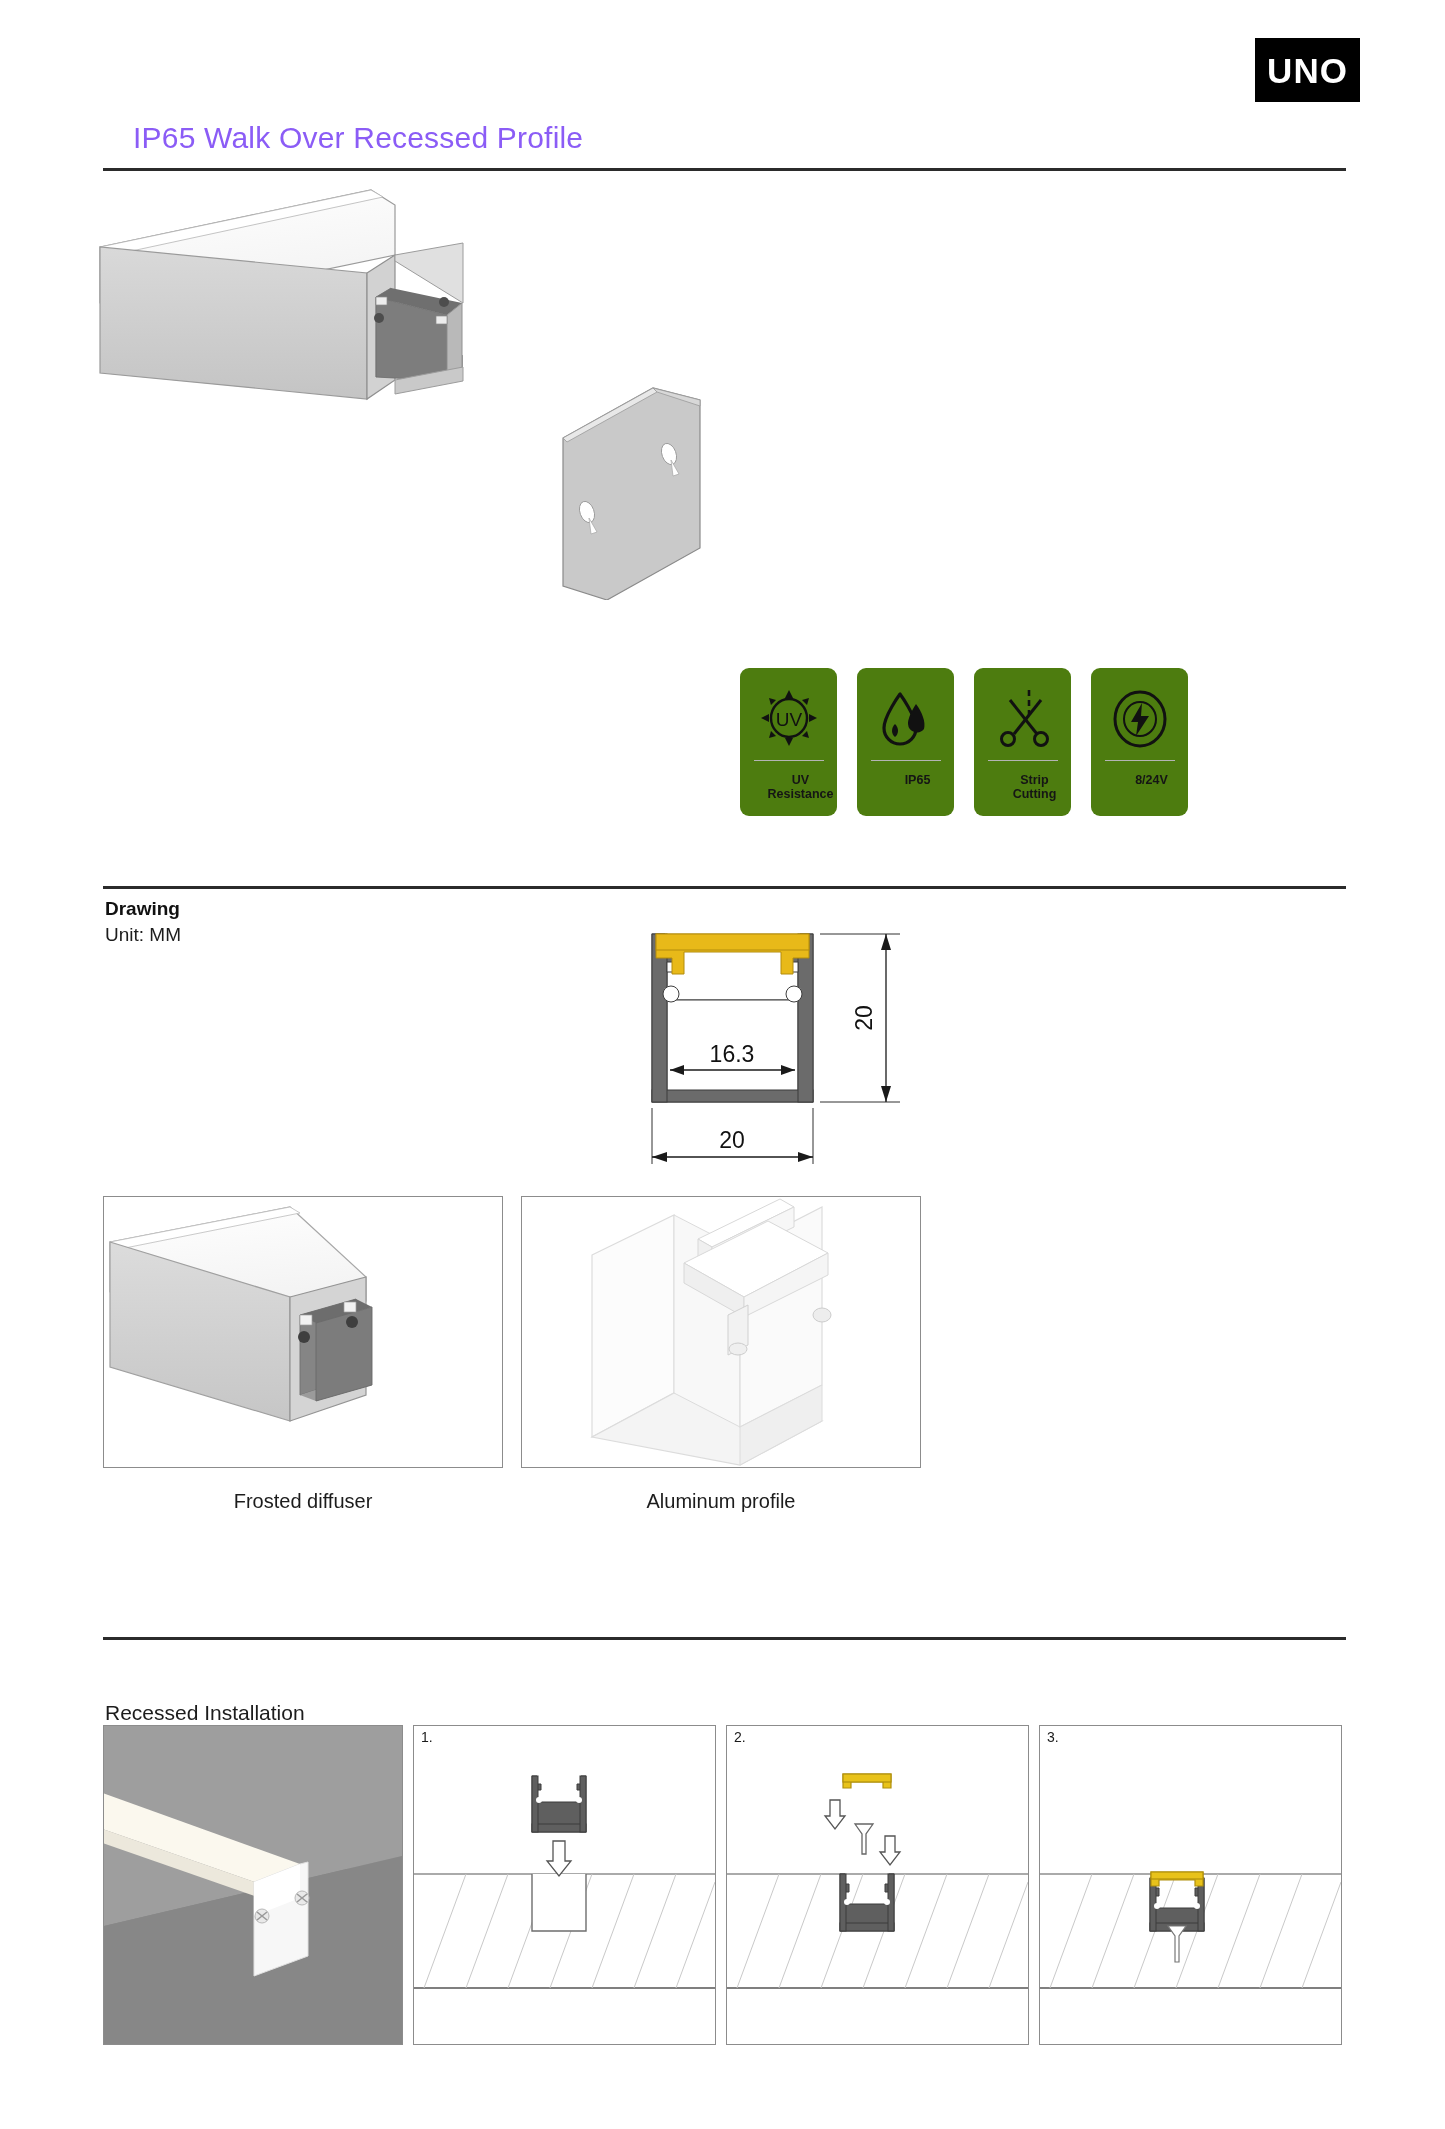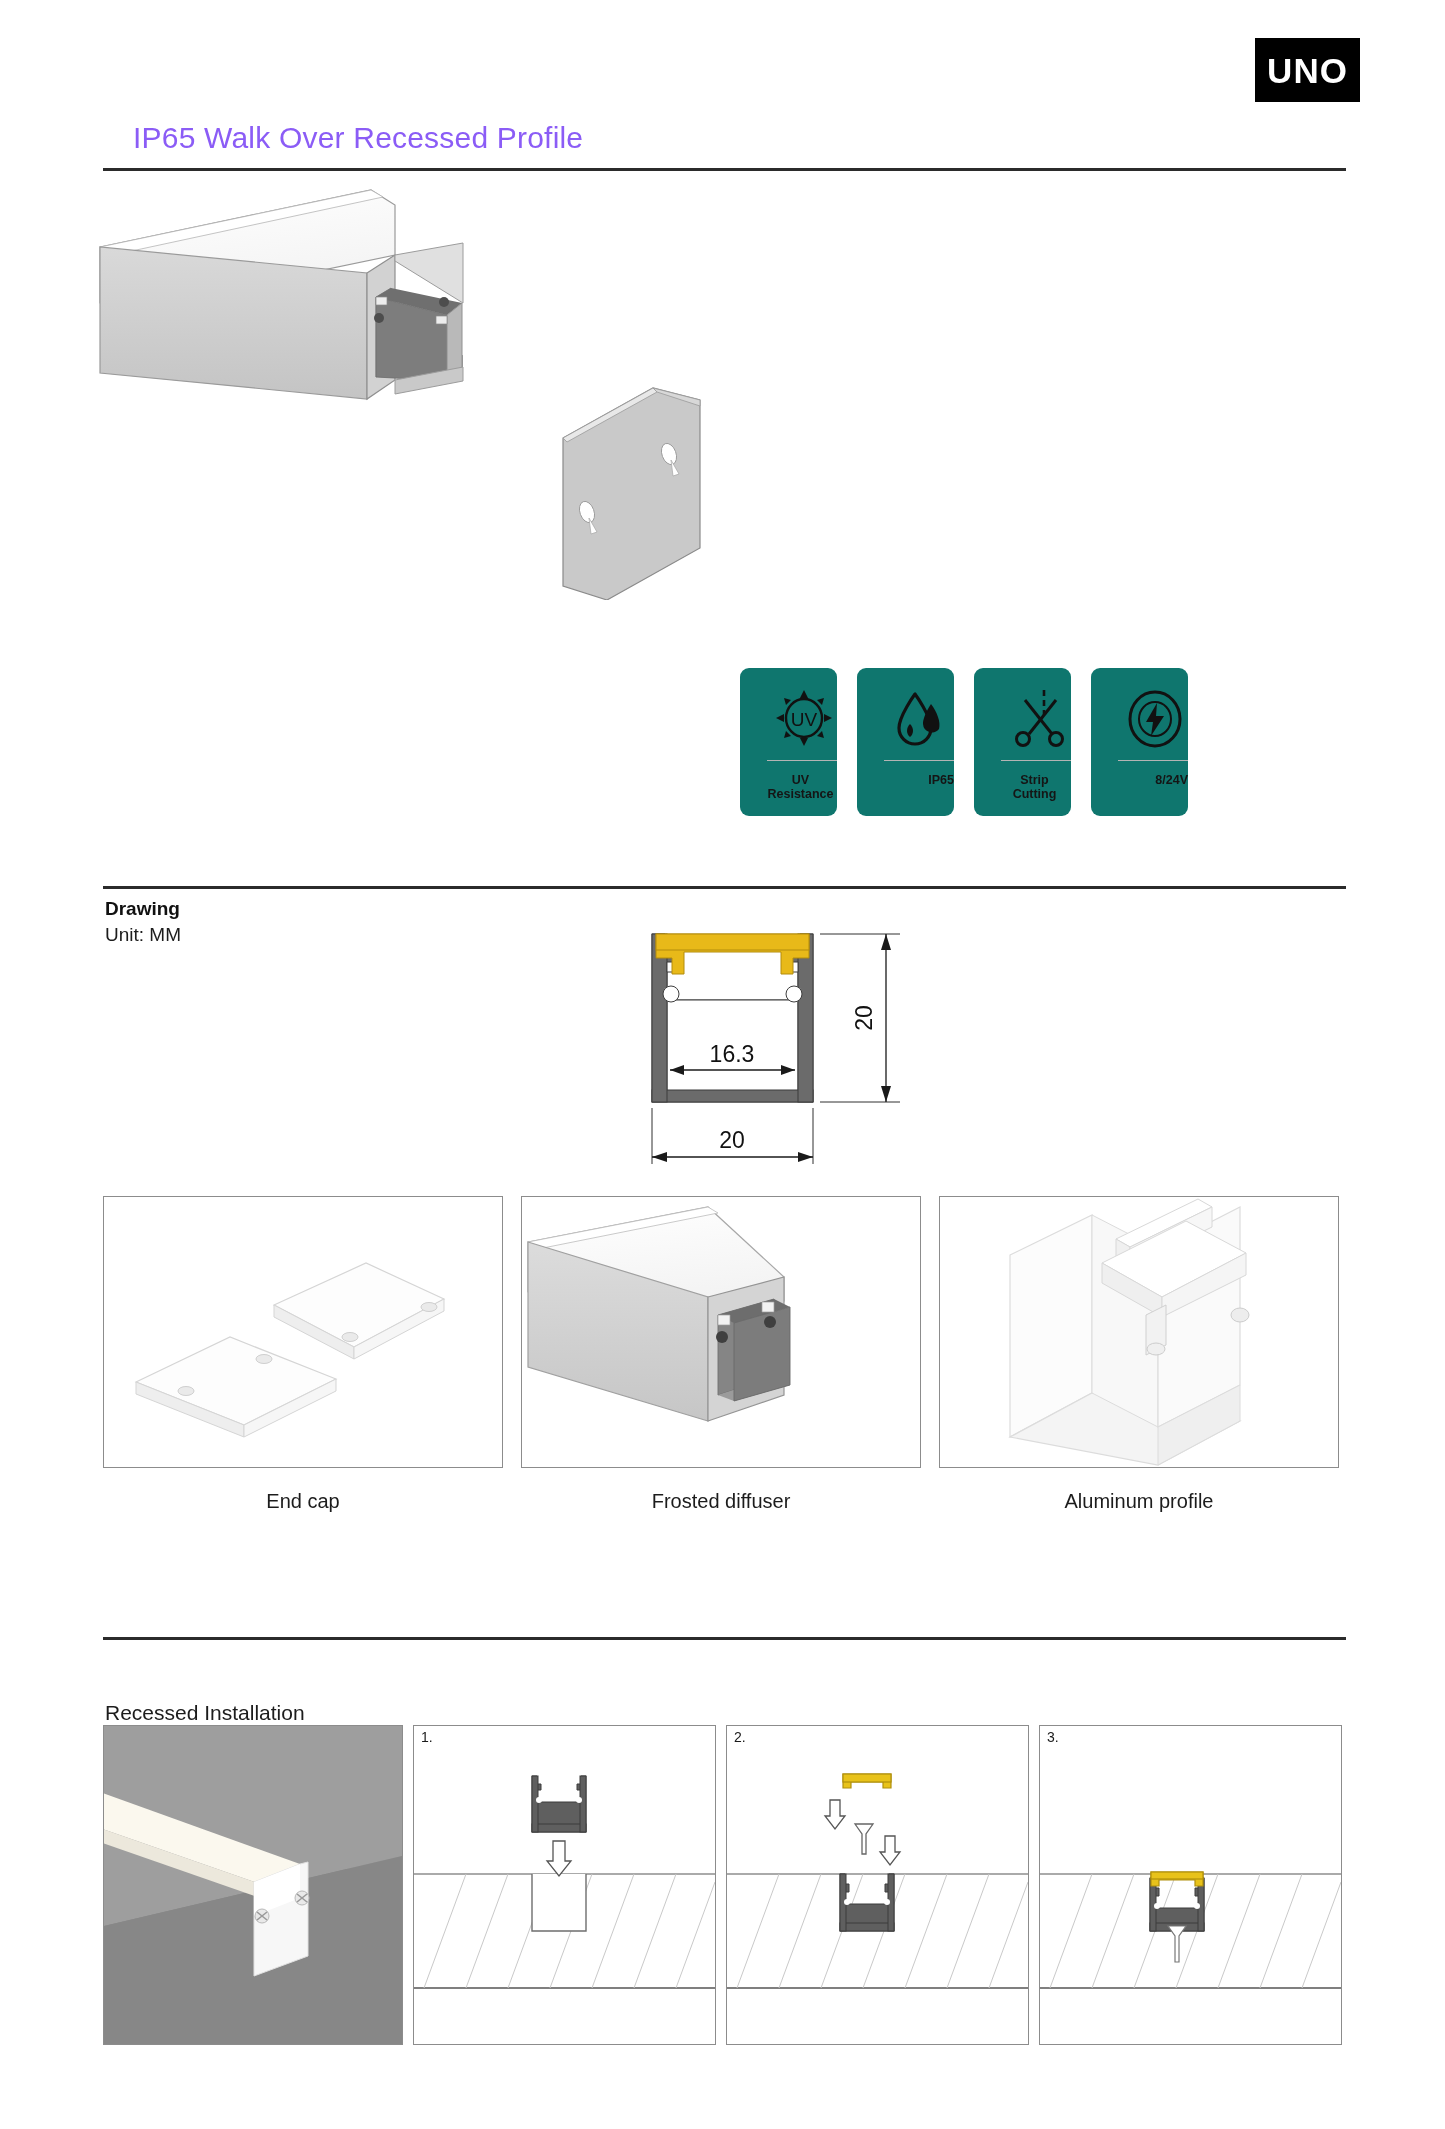--- a/index.html
+++ b/index.html
@@ -45,22 +45,22 @@
   .hero { position: absolute; left: 95px; top: 185px; width: 620px; height: 320px; }
   .endcap-hero { position: absolute; left: 545px; top: 370px; width: 180px; height: 230px; }
 
   
   .features {
     position: absolute; left: 740px; top: 668px;
     display: flex; gap: 20px;
   }
   .feature-card {
     width: 97px; height: 148px;
-    background: #0f766e; border-radius: 9px;
-    display: flex; flex-direction: column; align-items: flex-end;
+    background: #4d7c0f; border-radius: 9px;
+    display: flex; flex-direction: column; align-items: center;
     padding-top: 14px;
   }
   .feature-icon { width: 66px; height: 74px; display: flex; align-items: center; justify-content: center; }
   .feature-sep { width: 70px; height: 1px; background: #b4b4b4; margin-top: 4px; }
   .feature-label {
     margin-top: 13px; font-size: 12.5px; font-weight: 700;
     color: #151515; text-align: center; line-height: 1.1; margin-left: 24px;
   }
 
   
@@ -322,38 +322,20 @@
       <line x1="258" y1="22" x2="258" y2="190" stroke="#1a1a1a" stroke-width="1.3"></line>
       <polygon points="258,22 253,38 263,38" fill="#1a1a1a"></polygon>
       <polygon points="258,190 253,174 263,174" fill="#1a1a1a"></polygon>
       <text x="244" y="106" font-family="Liberation Sans, sans-serif" font-size="23" text-anchor="middle" fill="#111" transform="rotate(-90 244 106)">20</text>
     </g>
   </svg>
 </div>
 
 <div class="components">
 
-  <div class="component">
-    <div class="component-frame">
-      <svg width="400" height="272" viewBox="0 0 400 272">
-        <polygon points="170,108 262,66 340,102 250,150" fill="#fdfdfd" stroke="#d5d5d5" stroke-width="1.2"></polygon>
-        <polygon points="170,108 250,150 250,162 170,120" fill="#eeeeee" stroke="#d5d5d5" stroke-width="1"></polygon>
-        <polygon points="250,150 340,102 340,114 250,162" fill="#f6f6f6" stroke="#d5d5d5" stroke-width="1"></polygon>
-        <ellipse cx="246" cy="140" rx="8" ry="4.5" fill="#eaeaea" stroke="#cfcfcf" stroke-width="1"></ellipse>
-        <ellipse cx="325" cy="110" rx="8" ry="4.5" fill="#eaeaea" stroke="#cfcfcf" stroke-width="1"></ellipse>
-
-        <polygon points="32,185 126,140 232,182 140,228" fill="#fdfdfd" stroke="#d5d5d5" stroke-width="1.2"></polygon>
-        <polygon points="32,185 140,228 140,240 32,197" fill="#eeeeee" stroke="#d5d5d5" stroke-width="1"></polygon>
-        <polygon points="140,228 232,182 232,194 140,240" fill="#f6f6f6" stroke="#d5d5d5" stroke-width="1"></polygon>
-        <ellipse cx="82" cy="194" rx="8" ry="4.5" fill="#eaeaea" stroke="#cfcfcf" stroke-width="1"></ellipse>
-        <ellipse cx="160" cy="162" rx="8" ry="4.5" fill="#eaeaea" stroke="#cfcfcf" stroke-width="1"></ellipse>
-      </svg>
-    </div>
-    <div class="component-label">End cap</div>
-  </div>
 
   <div class="component">
     <div class="component-frame">
       <svg width="400" height="272" viewBox="0 0 400 272">
         <defs>
           <linearGradient id="cTop" x1="0" y1="0" x2="0.2" y2="1">
             <stop offset="0" stop-color="#ffffff"></stop>
             <stop offset="1" stop-color="#f0f0f0"></stop>
           </linearGradient>
           <linearGradient id="cSide" x1="0" y1="0" x2="0" y2="1">

